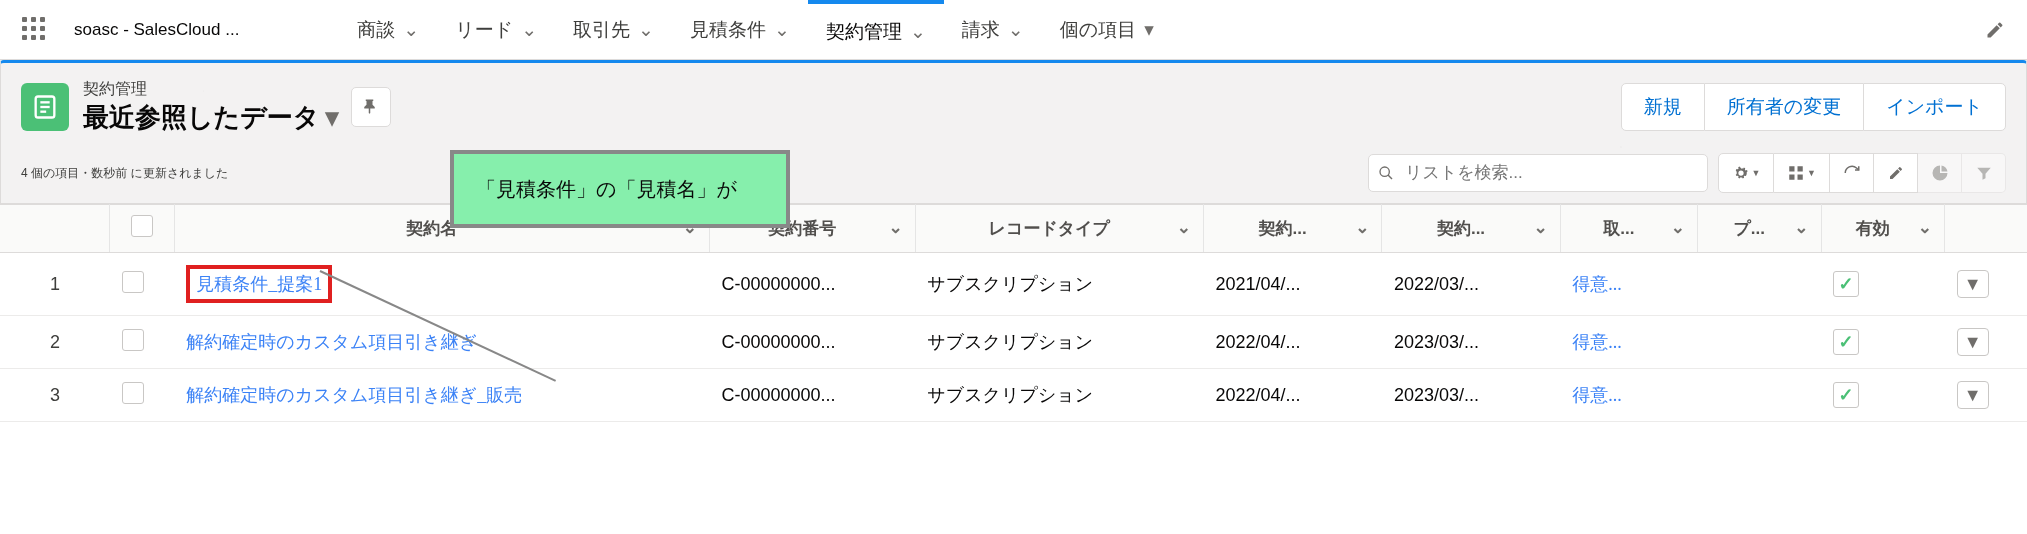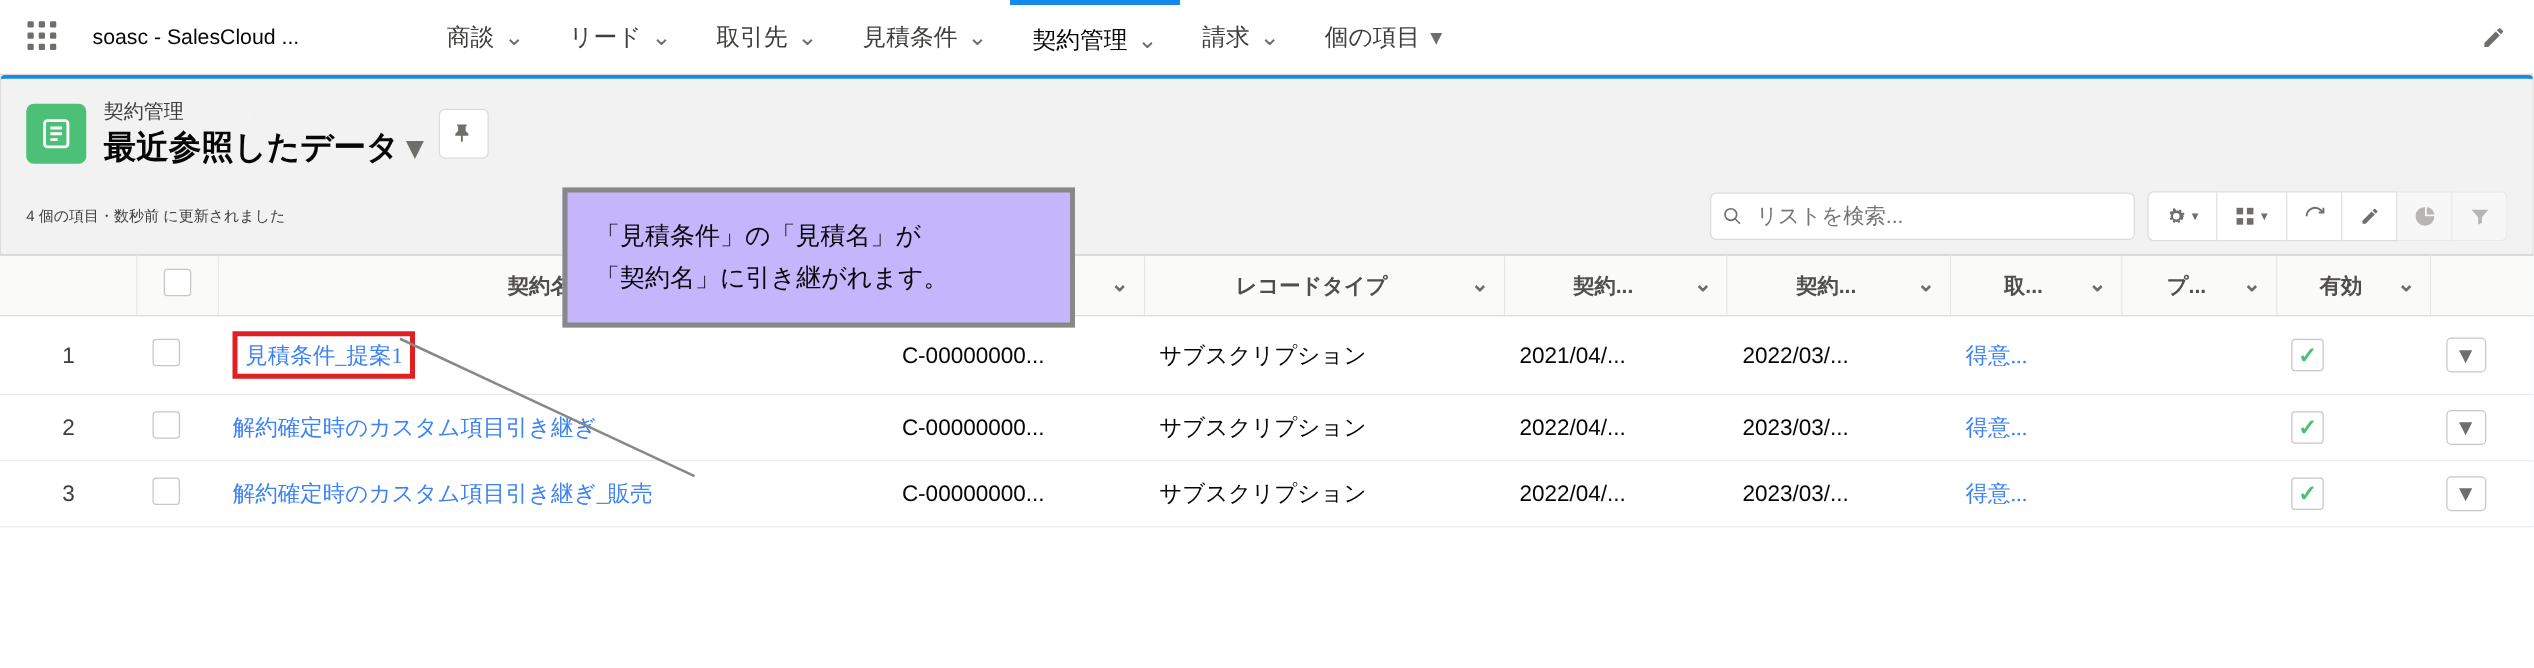--- a/index.html
+++ b/index.html
@@ -42,21 +42,21 @@
   .tool.disabled { opacity: .45; }
   table.data { width: 100%; border-collapse: collapse; background: #fff; }
   table.data th { text-align: center; font-weight: bold; padding: 10px 12px; border-top: 1px solid #dddbda; border-bottom: 1px solid #dddbda; background: #fafaf9; font-size: 17px; color: #514f4d; position: relative; white-space: nowrap; }
   table.data th .sort-chev { float: right; color: #706e6b; margin-left: 6px; }
   table.data td { padding: 12px 12px; border-bottom: 1px solid #ecebea; font-size: 18px; vertical-align: middle; white-space: nowrap; }
   .rownum { text-align: center; color: #3e3e3c; width: 80px; }
   .chk { width: 22px; height: 22px; border: 1px solid #c9c7c5; border-radius: 3px; display: inline-block; background: #fff; cursor: pointer; }
   a.reclink { color: #3b82f6; text-decoration: none; font-family: Liberation Serif, serif; }
   .checked-icon { display:inline-flex; align-items:center; justify-content:center; width:26px; height:26px; border:1px solid #c9c7c5; border-radius:3px; background:#fff; color:#4bc076; font-weight:bold; }
   .row-menu { width:32px; height:28px; border:1px solid #c9c7c5; border-radius:4px; display:inline-flex; align-items:center; justify-content:center; color:#706e6b; cursor:pointer; }
-  .callout { position: absolute; top: 90px; left: 450px; width: 410px; background: #c4b5fd; border: 4px solid #888; padding: 18px 22px; font-size: 20px; line-height: 1.7; z-index: 20; }
+  .callout { position: absolute; top: 90px; left: 450px; width: 340px; background: #86efac; border: 4px solid #888; padding: 18px 22px; font-size: 20px; line-height: 1.7; z-index: 20; }
   .callout-line { position: absolute; top: 210px; left: 320px; width: 260px; height: 2px; background: #888; transform: rotate(25deg); transform-origin: left center; z-index: 19; }
   .redbox { border: 4px solid #e02020; padding: 3px 6px; display: inline-block; }
   .th-sep { border-right: 1px solid #e5e5e5; }
   svg { display: block; }
 </style>
 </head>
 <body>
 
 <div class="topbar">
   <div class="app-launcher">
@@ -105,21 +105,20 @@
     <svg width="20" height="20" viewBox="0 0 24 24" fill="currentColor">
         <path d="M3 17.25V21h3.75l11-11-3.75-3.75-11 11zM20.7 7.04a1 1 0 0 0 0-1.41l-2.34-2.34a1 1 0 0 0-1.41 0l-1.83 1.83 3.75 3.75 1.83-1.83z"></path>
       </svg>
   </div>
 </div>
 
 <div class="stage">
 
   <div class="callout">
     <div>「見積条件」の「見積名」が</div>
-    <div>「契約名」に引き継がれます。</div>
   </div>
   <div class="callout-line"></div>
 
   <div class="header-card">
     <div class="hdr-row1">
       <div class="obj-icon">
         <svg width="28" height="28" viewBox="0 0 24 24" fill="#fff">
             <rect x="4" y="3" width="16" height="18" rx="2" fill="none" stroke="#fff" stroke-width="2"></rect>
             <line x1="8" y1="8" x2="16" y2="8" stroke="#fff" stroke-width="2"></line>
             <line x1="8" y1="12" x2="16" y2="12" stroke="#fff" stroke-width="2"></line>
@@ -130,20 +129,25 @@
         <div class="obj-label">契約管理</div>
         <div class="obj-title">
           <span>最近参照したデータ</span>
           <span class="dd">▾</span>
         </div>
       </div>
       <div class="pin-btn">
         <svg width="18" height="18" viewBox="0 0 24 24" fill="currentColor">
             <path d="M14 4v5l3 3v2h-6v6l-1 1-1-1v-6H3v-2l3-3V4H5V2h10v2h-1z"></path>
           </svg>
+      </div>
+      <div class="hdr-actions">
+        <button>新規</button>
+        <button>所有者の変更</button>
+        <button>インポート</button>
       </div>
     </div>
     <div class="hdr-row2">
       <div class="meta-text">4 個の項目・数秒前 に更新されました</div>
       <div class="search-wrap">
         <span class="sicon">
           <svg width="16" height="16" viewBox="0 0 24 24" fill="none" stroke="currentColor" stroke-width="2">
               <circle cx="10" cy="10" r="7"></circle>
               <line x1="21" y1="21" x2="15" y2="15"></line>
             </svg>

